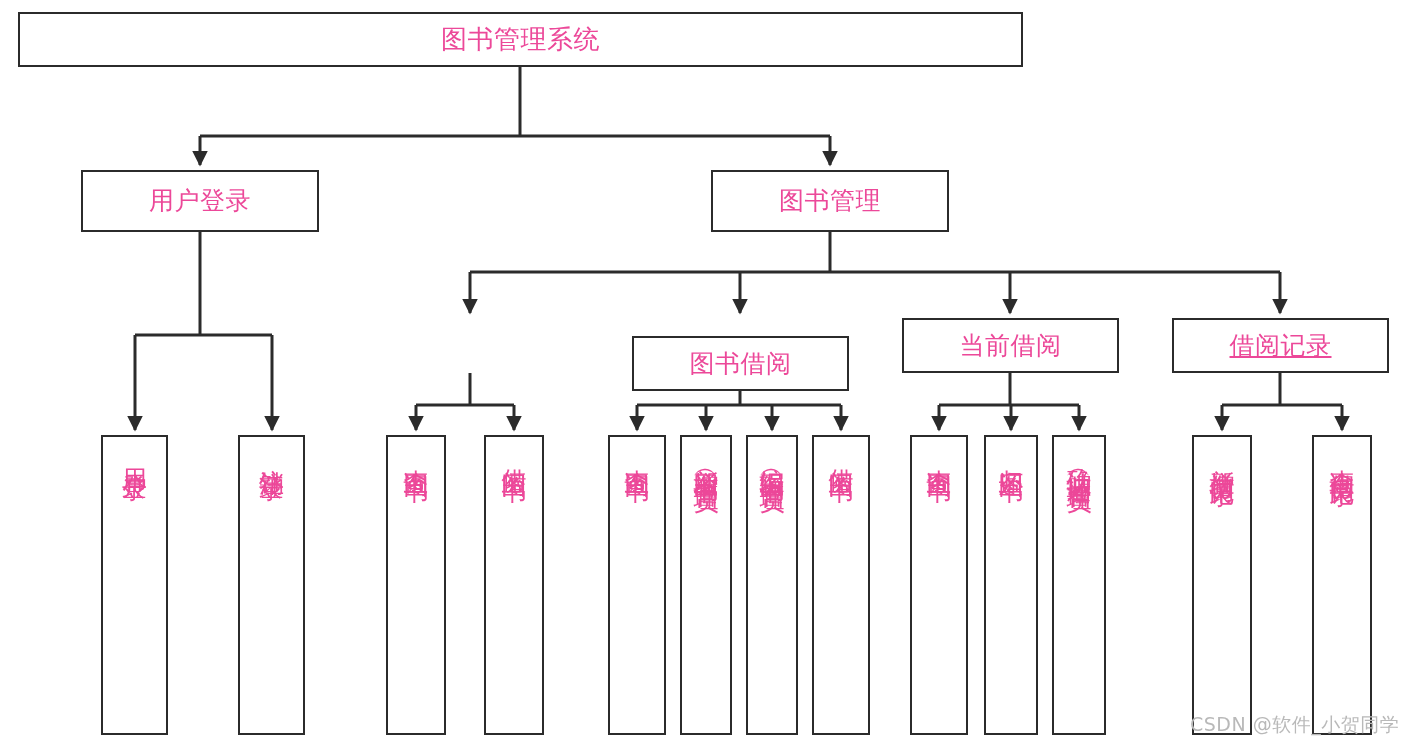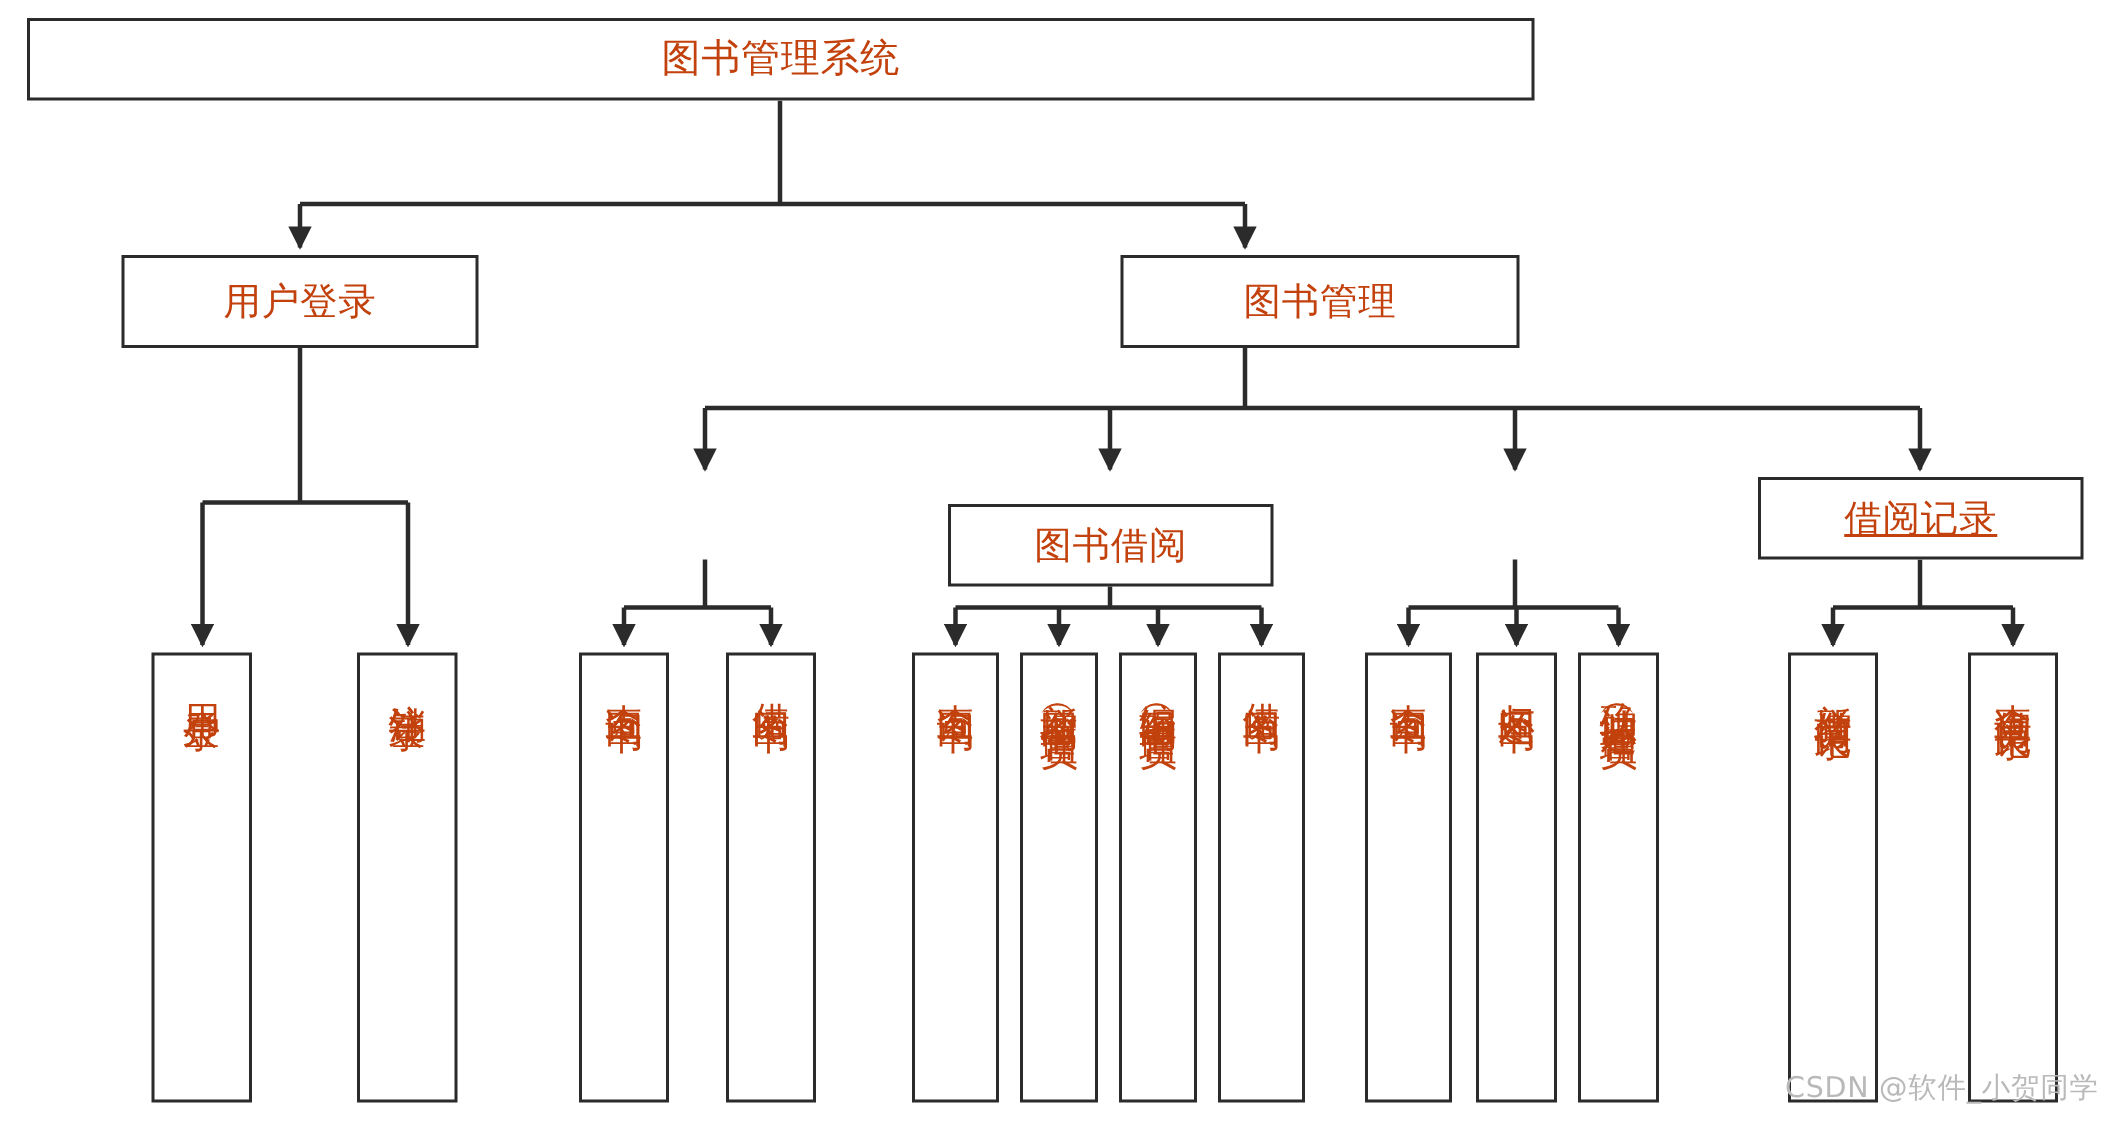--- a/index.html
+++ b/index.html
@@ -26,21 +26,21 @@
     pointer-events: none;
   }
   .node {
     position: absolute;
     box-sizing: border-box;
     border: 2.5px solid #2b2b2b;
     background: #ffffff;
     display: flex;
     align-items: center;
     justify-content: center;
-    color: #c2410c;
+    color: #ec4899;
   }
   .node .label {
     display: block;
     text-align: center;
     line-height: 1.18;
     letter-spacing: 0.5px;
   }
   
   .node.horiz .label {
     font-size: 25px;
@@ -126,26 +126,29 @@
     </g>
   </svg>
 
   <div class="node horiz root" style="left:18px; top:12px; width:1005px; height:55px;">
     <span class="label">图书管理系统</span>
   </div>
 
   <div class="node horiz" style="left:81px; top:170px; width:238px; height:62px;">
     <span class="label">用户登录</span>
   </div>
-  <div class="node horiz" style="left:747px; top:170px; width:266px; height:62px;">
+  <div class="node horiz" style="left:711px; top:170px; width:238px; height:62px;">
     <span class="label">图书管理</span>
   </div>
 
   <div class="node horiz" style="left:632px; top:336px; width:217px; height:55px;">
     <span class="label">图书借阅</span>
+  </div>
+  <div class="node horiz" style="left:902px; top:318px; width:217px; height:55px;">
+    <span class="label">当前借阅</span>
   </div>
   <div class="node horiz" style="left:1172px; top:318px; width:217px; height:55px;text-decoration:underline;">
     <span class="label">借阅记录</span>
   </div>
 
   <div class="node leaf" style="left:101px; top:435px; width:67px; height:300px;">
     <span class="label">用户登录</span>
   </div>
   <div class="node leaf" style="left:238px; top:435px; width:67px; height:300px;">
     <span class="label">注销登录</span>

